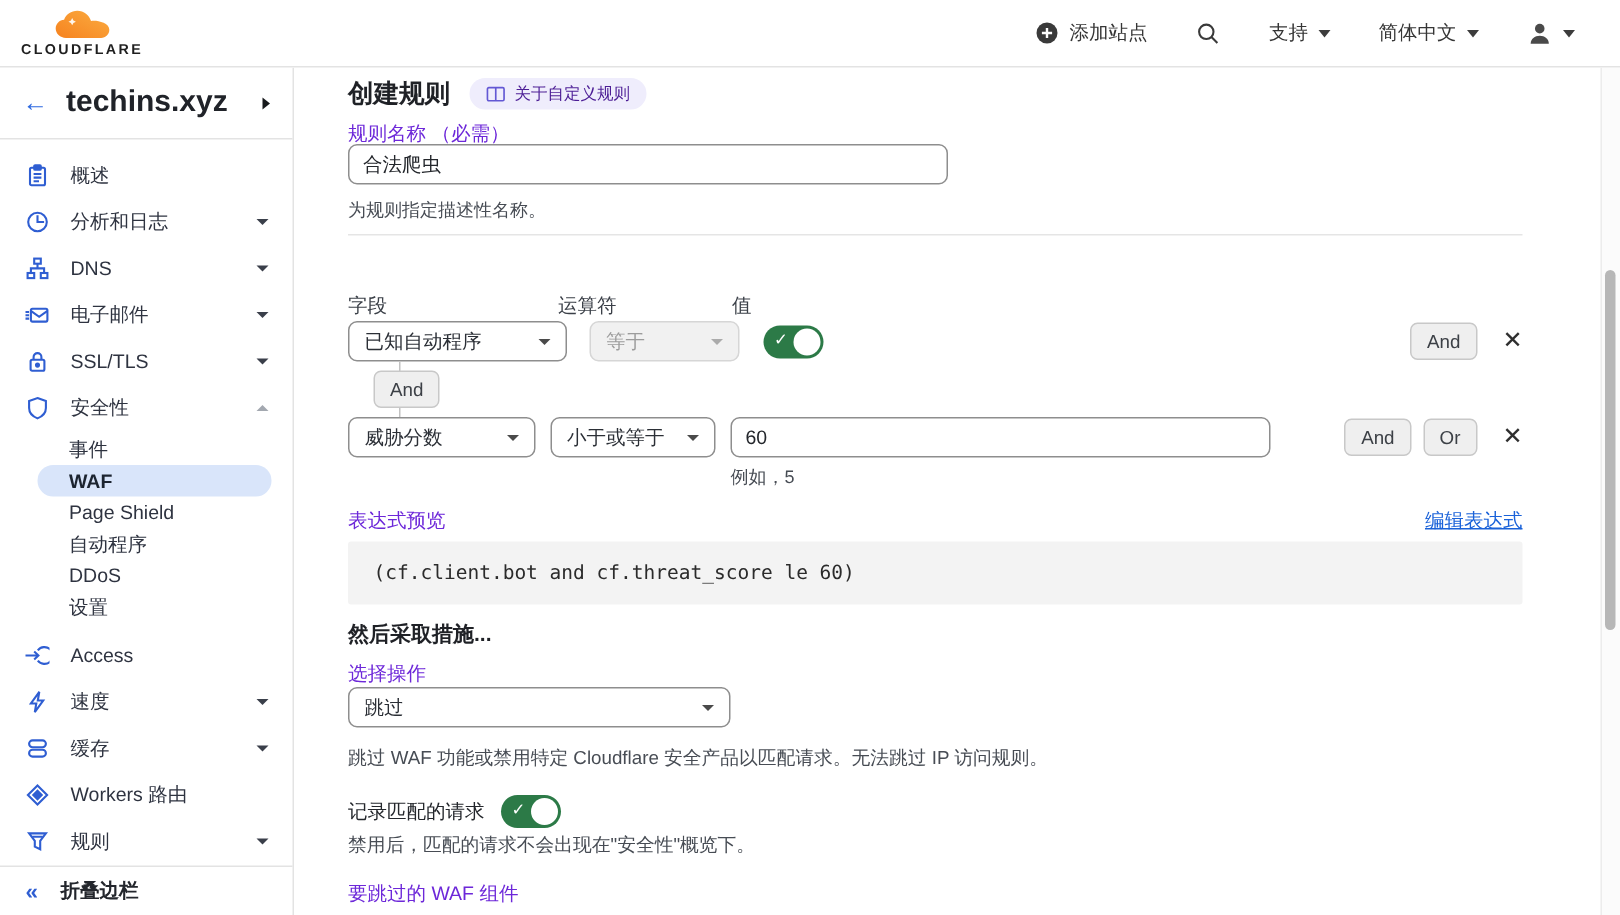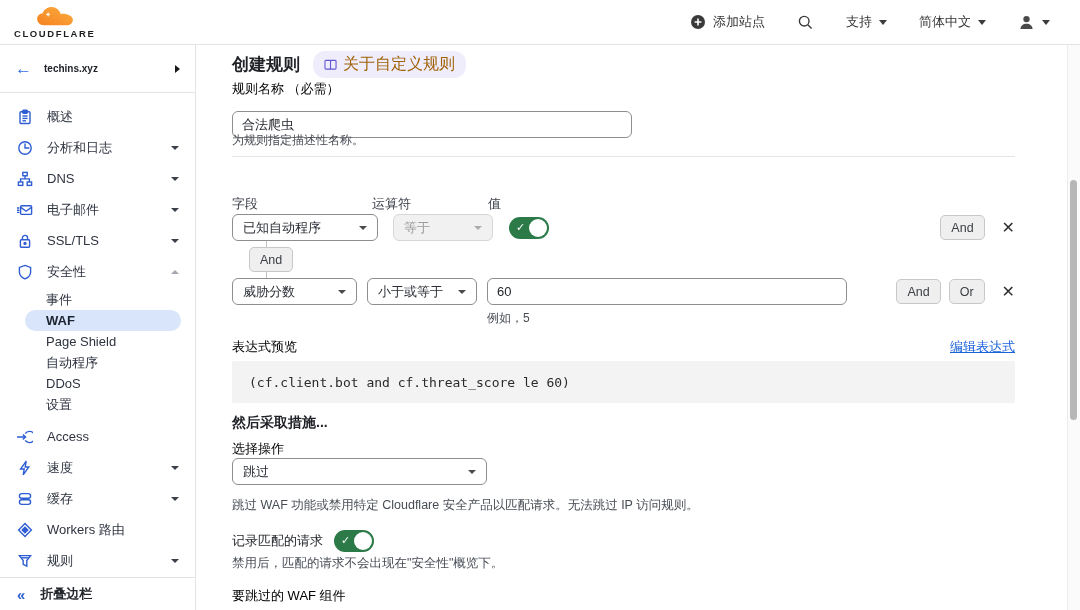--- a/index.html
+++ b/index.html
@@ -14,21 +14,21 @@
   .top-right { margin-left:auto; display:flex; align-items:center; gap:32px; margin-right:30px; }
   .top-item { display:flex; align-items:center; gap:7px; font-size:13px; color:#363636; cursor:pointer; }
   .tri-down { width:0; height:0; border-left:4.5px solid transparent; border-right:4.5px solid transparent;
     border-top:5px solid #3c3c3c; display:inline-block; }
 
   
   .sidebar { position:absolute; top:45px; left:0; width:196px; height:565px;
     background:#fff; border-right:1px solid #e3e3e3; }
   .site-row { height:48px; border-bottom:1px solid #e3e3e3; display:flex; align-items:center; padding:0 15px; }
   .back-arrow { color:#2f6ae0; font-size:17px; font-weight:bold; }
-  .site-name { font-size:10px; font-weight:bold; color:#202329; margin-left:12px; }
+  .site-name { font-size:20px; font-weight:bold; color:#202329; margin-left:12px; }
   .site-caret { margin-left:auto; width:0; height:0; border-top:4.5px solid transparent;
     border-bottom:4.5px solid transparent; border-left:5.5px solid #17191c; }
   .nav { padding-top:8px; }
   .nav-item { height:31px; display:flex; align-items:center; padding:0 16px;
     font-size:13px; color:#2e3340; cursor:pointer; }
   .nicon { width:17px; height:17px; margin-right:14px; display:flex; align-items:center; justify-content:center; }
   .nicon svg { stroke:#2f5ed2; fill:none; stroke-width:1.4; }
   .chev { margin-left:auto; width:0; height:0; border-left:4px solid transparent; border-right:4px solid transparent; }
   .chev.down { border-top:4.5px solid #3a3f4a; }
   .chev.up { border-bottom:4.5px solid #a3a8b0; }
@@ -40,23 +40,23 @@
     border-top:1px solid #e3e3e3; display:flex; align-items:center; padding:0 17px;
     font-size:13px; font-weight:bold; color:#23262c; cursor:pointer; }
   .collapse-icon { color:#2f5ed2; font-size:15px; font-weight:bold; margin-right:15px; }
 
   
   .content { position:absolute; left:232px; top:45px; width:783px; height:565px; }
   .abs { position:absolute; left:0; right:0; }
   .title-row { top:6px; display:flex; align-items:center; }
   .page-title { font-size:17px; font-weight:bold; color:#1f2126; }
   .badge { display:inline-flex; align-items:center; gap:6px; margin-left:13px;
-    background:#efedfc; color:#a16207; font-size:16px; padding:3px 11px; border-radius:12px; cursor:pointer; }
+    background:#efedfc; color:#4c1d95; font-size:11px; padding:3px 11px; border-radius:12px; cursor:pointer; }
   .badge svg { stroke:#6358d4; fill:none; stroke-width:1.2; }
-  .form-label { font-size:13px; color:#000000; }
+  .form-label { font-size:13px; color:#6d28d9; }
   .text-input { height:27px; border:1px solid #8e8e8e; border-radius:6px; background:#fff;
     padding:0 9px; font-size:13px; color:#24272c; font-family:inherit; }
   .help { font-size:12px; color:#474c54; }
   .divider { height:1px; background:#e5e5e5; }
   .sec-heading { font-size:14px; font-weight:bold; color:#1f2126; }
   .col-labels { top:150px; display:flex; font-size:13px; color:#3a3f47; }
   .cl1 { width:140px; } .cl2 { width:116px; }
   .row { display:flex; align-items:center; }
   .select { height:27px; border:1px solid #8e8e8e; border-radius:6px; background:#fff;
     display:flex; align-items:center; padding:0 10px; font-size:13px; color:#2b2f36; cursor:pointer; }
@@ -290,21 +290,21 @@
     <span class="badge">
       <svg width="13" height="12" viewBox="0 0 14 13">
         <rect x="1" y="1.5" width="12" height="9.5" rx="1"></rect>
           <line x1="7" y1="1.5" x2="7" y2="11"></line>
       </svg>
       <span>关于自定义规则</span>
     </span>
   </div>
 
   <div class="abs form-label" style="top:35px">规则名称 （必需）</div>
-  <input class="abs text-input" style="top: 66px; width: 400px;" type="text" value="合法爬虫">
+  <input class="abs text-input" style="top: 51px; width: 400px;" type="text" value="合法爬虫">
   <div class="abs help" style="top:87px">为规则指定描述性名称。</div>
 
   <div class="abs divider" style="top:111px"></div>
 
 
   <div class="abs col-labels">
     <span class="cl1">字段</span>
     <span class="cl2">运算符</span>
     <span>值</span>
   </div>

